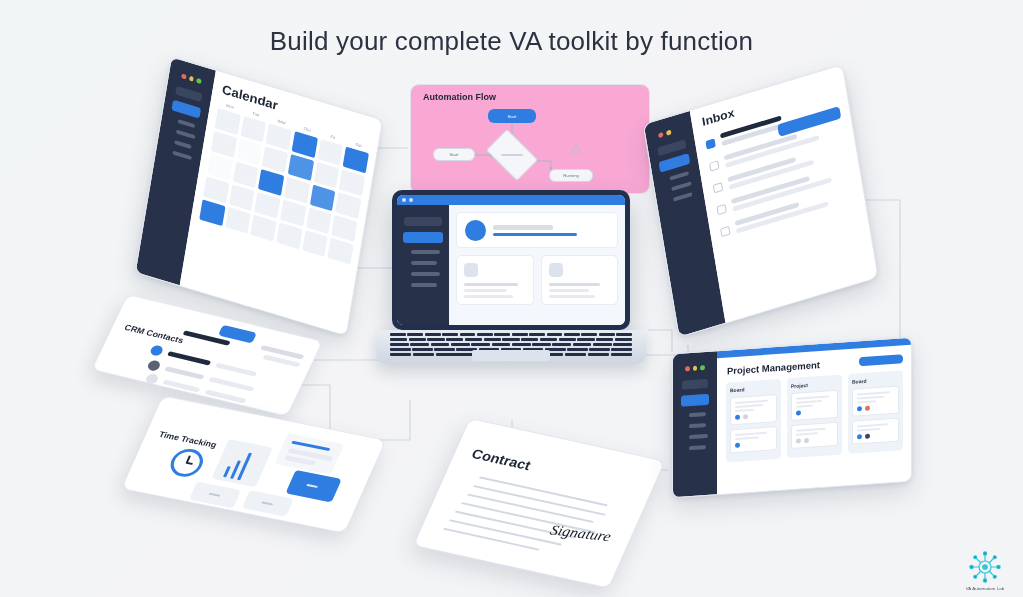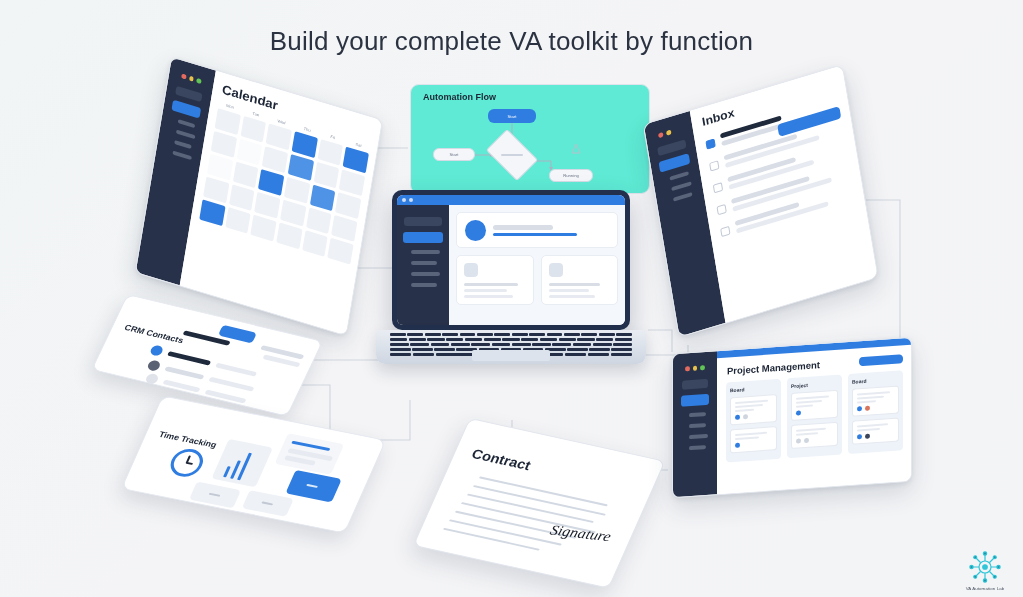--- a/index.html
+++ b/index.html
@@ -76,21 +76,21 @@
   #inbox-title{ font-size:12px; padding:8px 0 6px 10px; }
   .inbox-row{ display:flex; align-items:center; gap:6px; padding:4px 9px 4px 10px; }
   .chk{ width:9px;height:9px;border-radius:2px;border:1.4px solid #c3cad6; flex:0 0 auto;}
   .chk.on{ background:#2f7de1; border-color:#2f7de1; }
   .inbox-lines{ flex:1; }
   .inbox-lines .bar{ margin-bottom:2.5px; }
   #inbox .btn-blue{ position:absolute; right:9px; top:40px; width:62px; height:13px; }
 
   
   #flow{ left:410px; top:84px; width:202px; height:110px; }
-  #flow .panel{ width:240px; height:110px; background:#5eead4;
+  #flow .panel{ width:240px; height:110px; background:#f9a8d4;
                 border:1px solid #dfe4ec; border-radius:9px; position:relative; }
   #flow-title{ font-size:9px; padding:7px 0 0 12px; }
   .node{ position:absolute; font-size:4.2px; color:#fff;
          display:flex; align-items:center; justify-content:center; }
   .node.pill-blue{ background:#2f7de1; border-radius:6px; }
   .node.pill-grey{ background:#f4f6fa; border:1px solid #d5dbe5;
                    border-radius:6px; color:#6b7586; }
   .node.diamond{ width:44px;height:30px; background:#f4f6fa;
                  border:1px solid #d5dbe5; transform:rotate(45deg);
                  border-radius:3px; }

